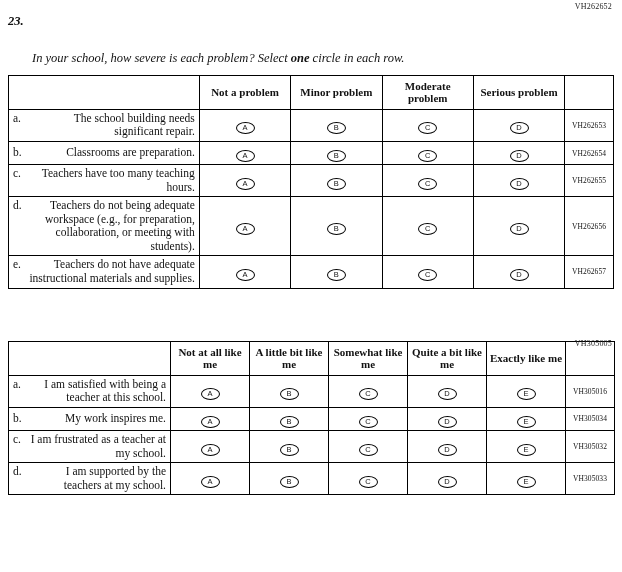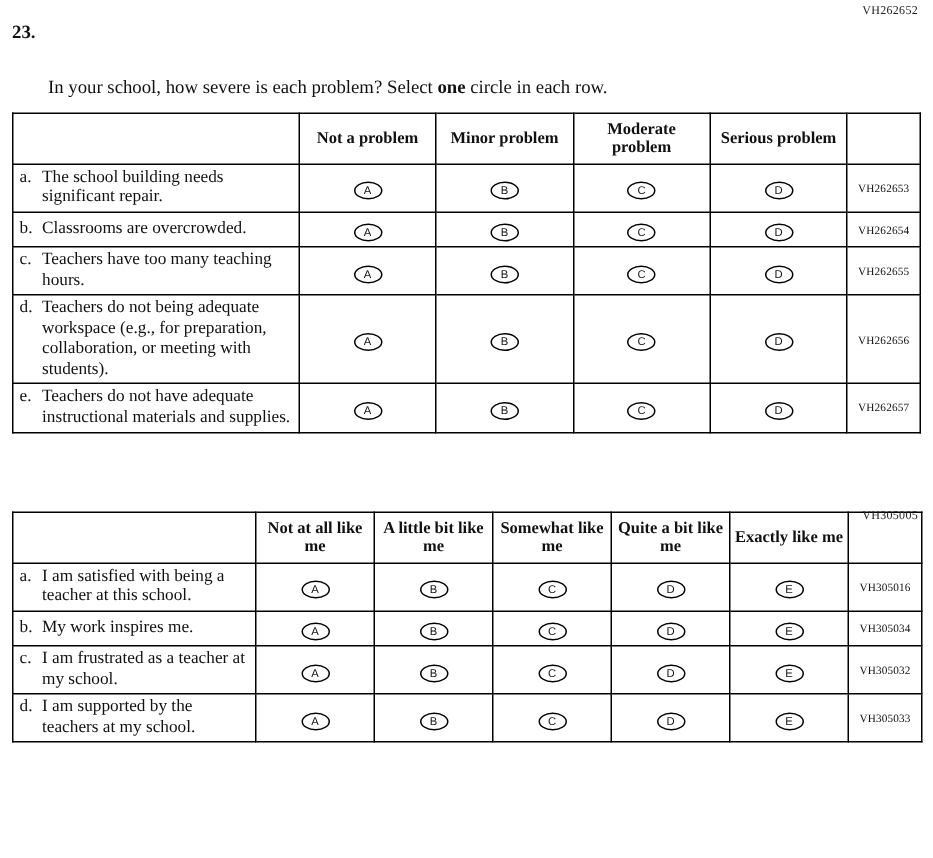--- a/index.html
+++ b/index.html
@@ -10,42 +10,42 @@
     -webkit-font-smoothing:antialiased;
   }
   .section{position:relative;padding:4px 8px 0 8px;}
   .form-code{
     position:absolute;top:2px;right:10px;
     font-size:8px;letter-spacing:.2px;color:#222;
   }
   .prompt{
     display:flex;align-items:flex-start;
     font-size:12.5px;line-height:1.25;
-    margin:10px 0 8px 0;max-width:560px;
+    margin:10px 0 8px 0;max-width:560px;font-style:italic;
   }
   .prompt .qnum{font-weight:bold;width:24px;flex-shrink:0;}
   .prompt .qtext{flex:1;margin-top:37px;}
   .prompt b{font-weight:bold;}
   table.survey{
     border-collapse:collapse;table-layout:fixed;
     width:606px;margin:0 0 0 0;
   }
   table.survey th, table.survey td{
     border:1px solid #000;
     padding:2px 4px;
     vertical-align:middle;
   }
   table.survey th{
     font-size:11px;font-weight:bold;text-align:center;line-height:1.15;
     padding:4px 2px;
   }
   td.row-label{font-size:11.5px;line-height:1.18;padding:3px 4px;}
   .row-label-inner{display:flex;}
   .row-letter{width:15px;flex-shrink:0;}
-  .row-text{flex:1;}
+  .row-text{flex:1;text-align:right;}
   td.opt{text-align:center;}
   .bubble{
     display:inline-block;
     min-width:15px;height:10px;
     border:1px solid #000;
     border-radius:50%;
     font-family:"Liberation Sans","DejaVu Sans",sans-serif;
     font-size:7.5px;line-height:10px;
     text-align:center;
     padding:0 1px;
@@ -98,21 +98,21 @@
       <td class="opt"><span class="bubble">B</span></td>
       <td class="opt"><span class="bubble">C</span></td>
       <td class="opt"><span class="bubble">D</span></td>
       <td class="code-cell">VH262653</td>
     </tr>
 
     <tr>
       <td class="row-label">
         <div class="row-label-inner">
           <span class="row-letter">b.</span>
-          <span class="row-text">Classrooms are overcrowded.</span>
+          <span class="row-text">Classrooms are preparation.</span>
         </div>
       </td>
       <td class="opt"><span class="bubble">A</span></td>
       <td class="opt"><span class="bubble">B</span></td>
       <td class="opt"><span class="bubble">C</span></td>
       <td class="opt"><span class="bubble">D</span></td>
       <td class="code-cell">VH262654</td>
     </tr>
 
     <tr>

